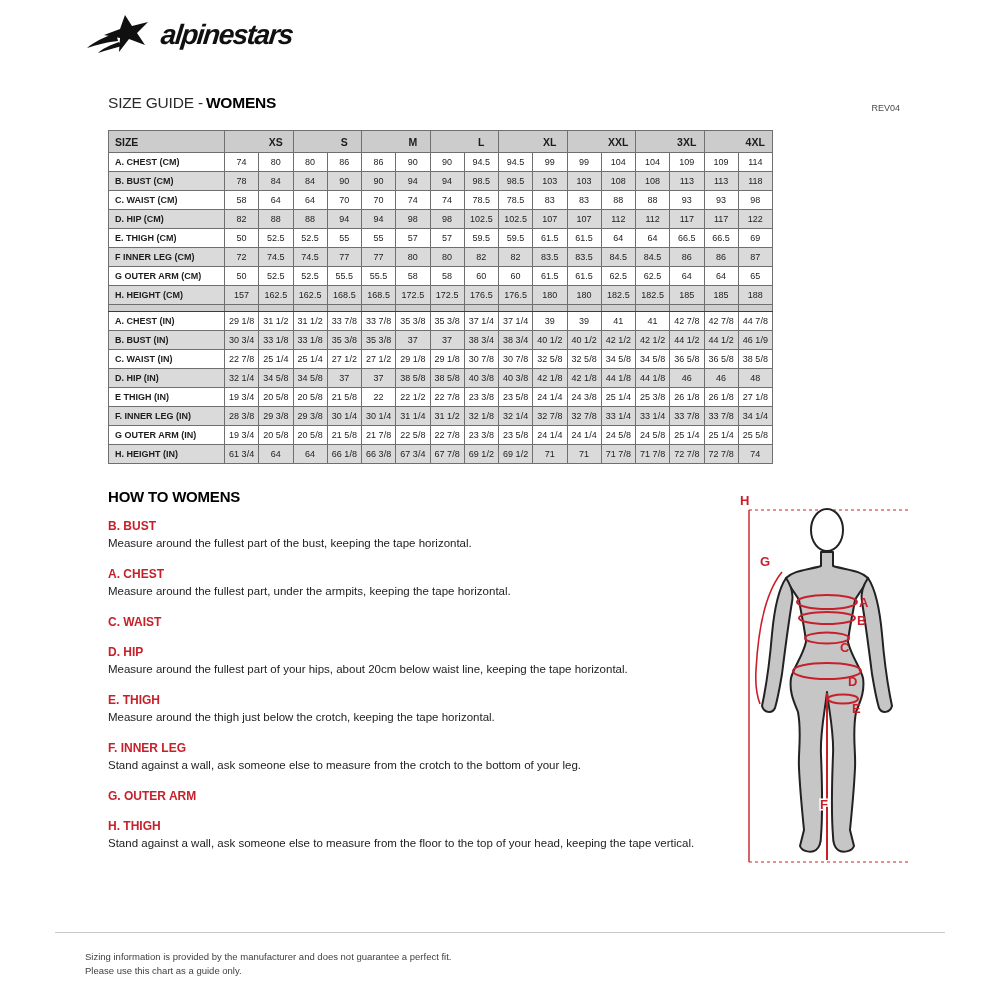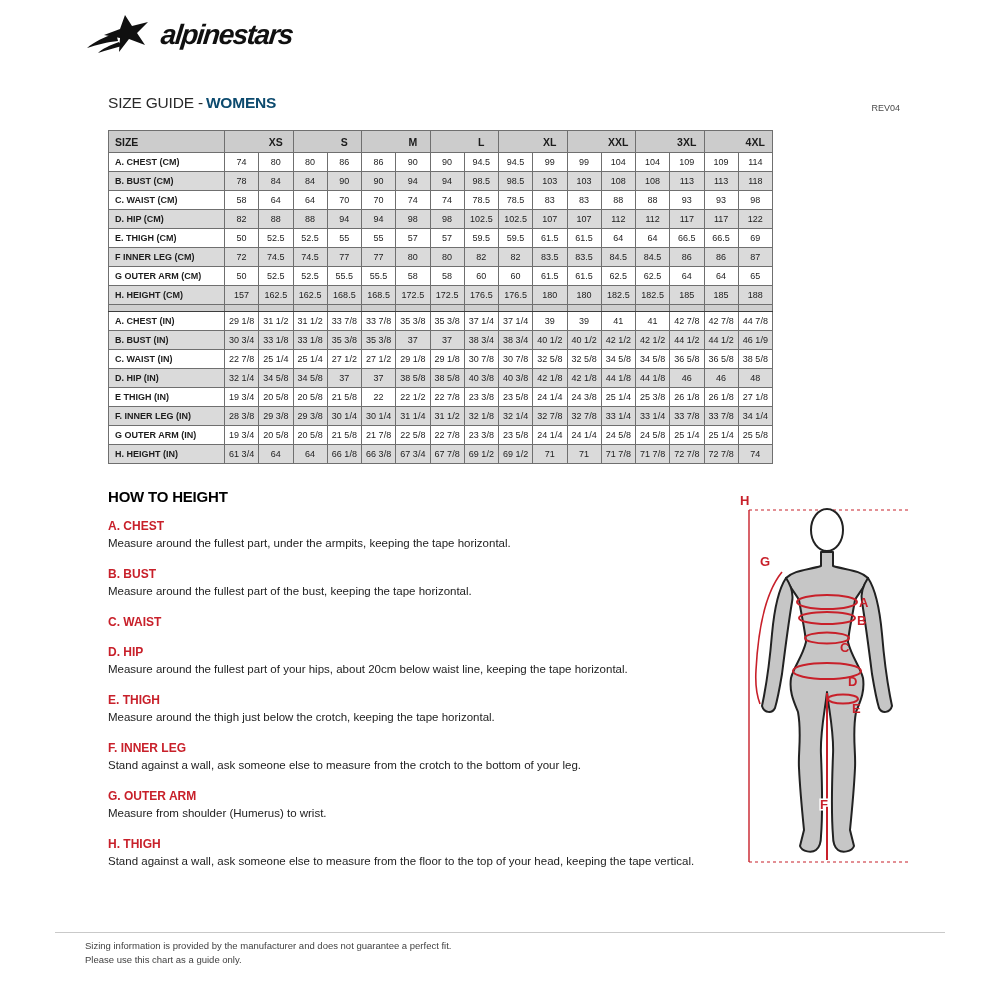--- a/index.html
+++ b/index.html
@@ -9,21 +9,21 @@
   .page { position:relative; width:1000px; height:1000px; background:#fff; overflow:hidden; }
 
   
   .logo { position:absolute; left:85px; top:12px; display:flex; align-items:center; height:46px; }
   .brand-text { font-size:28px; font-weight:bold; font-style:italic; letter-spacing:-1.5px;
     color:#101010; transform:skewX(-6deg); margin-left:4px; line-height:1; }
 
   
   .title-row { position:absolute; left:108px; top:94px; width:792px; height:22px; }
   .title-row h1 { font-size:15.5px; letter-spacing:-0.2px; font-weight:400; color:#2a2a2a; display:inline-block; }
-  .title-row h1 .bold { font-weight:800; color:#0c4a6e; margin-left:3px;text-align:right; }
+  .title-row h1 .bold { font-weight:800; color:#000000; margin-left:3px;text-align:right; }
   .rev { position:absolute; right:0; bottom:3px; font-size:9px; color:#4a4a4a; }
 
   
   .size-table { position:absolute; left:108px; top:130px; width:665px; border-collapse:collapse;
     table-layout:fixed; border:1.5px solid #3c3c3c; }
   .size-table th, .size-table td { border:1px solid #6f6f6f; font-size:9px; text-align:center;
     height:19px; padding:0 2px; color:#1c1c1c; overflow:hidden; white-space:nowrap; }
   .size-table thead th { background:#cccccc; font-size:10.5px; font-weight:bold; height:22px;padding-left:36px; }
   .size-table .label-col { width:116px; text-align:left; padding-left:6px; font-weight:bold; }
   .size-table tbody tr.shade td, .size-table tbody tr.shade th { background:#dadada; }
@@ -33,21 +33,21 @@
   .how-to { position:absolute; left:108px; top:488px; width:620px; }
   .how-to h2 { font-size:15px; font-weight:800; color:#000; margin-bottom:14px; letter-spacing:-0.2px; }
   .measure-item { margin-bottom:16px; }
   .measure-item h3 { font-size:12px; font-weight:800; color:var(--accent); line-height:14px; margin-bottom:3px; }
   .measure-item p { font-size:11.5px; color:#222; line-height:15px; }
 
   
   .diagram { position:absolute; left:736px; top:490px; width:178px; height:400px; }
 
   
-  .footer { position:absolute; left:55px; top:932px; width:890px; border-top:1px solid #c9c9c9; padding:6px 0 0 30px; }
+  .footer { position:absolute; left:55px; top:932px; width:890px; border-top:1px solid #c9c9c9; padding:17px 0 0 30px; }
   .footer p { font-size:9.5px; color:#3f3f3f; line-height:14px; }
 </style>
 </head>
 <body>
 
 <div class="page">
 
   <div class="logo">
     <svg width="72" height="42" viewBox="0 0 72 42" aria-hidden="true">
       <path d="M40 1 L47 12 L63 8 L52 19 L60 31 L44 25 L34 38 L35 24 L19 21 L35 15 Z" fill="#101010"></path>
@@ -397,48 +397,47 @@
           <td>71 7/8</td>
           <td>71 7/8</td>
           <td>72 7/8</td>
           <td>72 7/8</td>
           <td>74</td>
         </tr>
       </tbody>
   </table>
 
   <section class="how-to">
-    <h2>HOW TO HEIGHT</h2>
+    <h2>HOW TO WOMENS</h2>
     <div id="measure-list">
+        <div class="measure-item">
+          <h3>B. BUST</h3>
+          <p>Measure around the fullest part of the bust, keeping the tape horizontal.</p>
+        </div>
         <div class="measure-item">
           <h3>A. CHEST</h3>
           <p>Measure around the fullest part, under the armpits, keeping the tape horizontal.</p>
         </div>
         <div class="measure-item">
-          <h3>B. BUST</h3>
-          <p>Measure around the fullest part of the bust, keeping the tape horizontal.</p>
-        </div>
-        <div class="measure-item">
           <h3>C. WAIST</h3>
         </div>
         <div class="measure-item">
           <h3>D. HIP</h3>
           <p>Measure around the fullest part of your hips, about 20cm below waist line, keeping the tape horizontal.</p>
         </div>
         <div class="measure-item">
           <h3>E. THIGH</h3>
           <p>Measure around the thigh just below the crotch, keeping the tape horizontal.</p>
         </div>
         <div class="measure-item">
           <h3>F. INNER LEG</h3>
           <p>Stand against a wall, ask someone else to measure from the crotch to the bottom of your leg.</p>
         </div>
         <div class="measure-item">
           <h3>G. OUTER ARM</h3>
-          <p>Measure from shoulder (Humerus) to wrist.</p>
         </div>
         <div class="measure-item">
           <h3>H. THIGH</h3>
           <p>Stand against a wall, ask someone else to measure from the floor to the top of your head, keeping the tape vertical.</p>
         </div>
       </div>
   </section>
 
   <div class="diagram">
     <svg width="178" height="400" viewBox="0 0 178 400">

